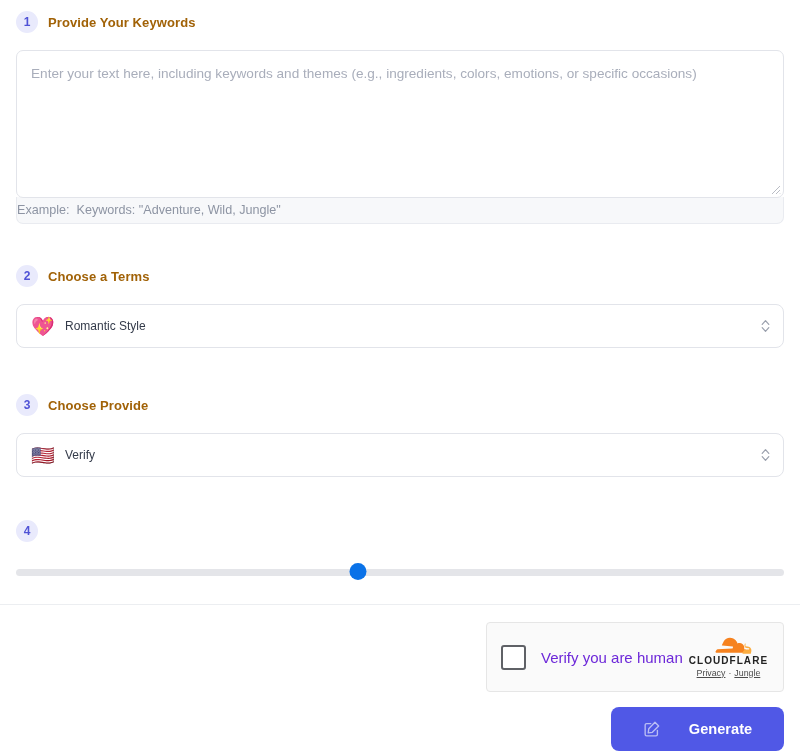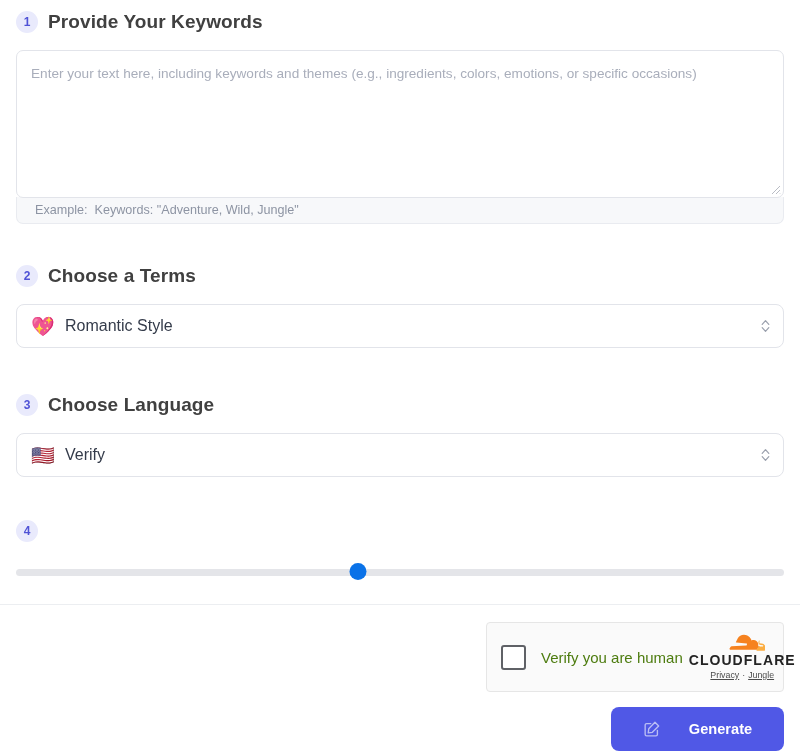--- a/index.html
+++ b/index.html
@@ -36,23 +36,23 @@
     background: #e9eafc;
     color: #4f52d6;
     font-size: 12px;
     font-weight: bold;
     display: flex;
     align-items: center;
     justify-content: center;
     line-height: 1;
   }
   .step-title {
-    font-size: 19px;
+    font-size: 13px;
     font-weight: bold;
-    color: #404040;
+    color: #a16207;
     letter-spacing: .1px;
   }
 
   
   .block-keywords { position: absolute; left: 0; top: 11px; width: 800px; }
   .textarea-wrap {
     margin: 17px 16px 0 16px;
     border: 1px solid #e2e4ea;
     border-radius: 7px;
     background: #fff;
@@ -84,21 +84,21 @@
   }
   .example-bar {
     margin: 0 16px;
     height: 27px;
     background: #f7f8fa;
     border: 1px solid #e9ebf0;
     border-top: 0;
     border-radius: 0 0 7px 7px;
     display: flex;
     align-items: center;
-    padding: 0 18px;
+    padding: 0 0;
     font-size: 12.6px;
     color: #8d94a3;
     gap: 7px;
     margin-top: -1px;
   }
   .example-label { color: #8d94a3; }
   .example-text  { color: #8d94a3; }
 
   
   .block-style    { position: absolute; left: 0; top: 265px; width: 800px; }
@@ -118,21 +118,21 @@
   }
   .select-emoji {
     font-size: 19px;
     width: 34px;
     flex: 0 0 34px;
     line-height: 1;
     display: flex;
     align-items: center;
   }
   .select-label {
-    font-size: 16px;
+    font-size: 12px;
     color: #343b4a;
     flex: 1 1 auto;
   }
   .select-chevrons {
     width: 12px;
     height: 18px;
     flex: 0 0 12px;
     display: flex;
     flex-direction: column;
     align-items: center;
@@ -190,34 +190,34 @@
     height: 25px;
     flex: 0 0 25px;
     border: 2px solid #5f6166;
     border-radius: 3px;
     background: #fff;
     cursor: pointer;
   }
   .ts-text {
     margin-left: 15px;
     font-size: 15px;
-    color: #4d7c0f;
+    color: #6d28d9;
     flex: 1 1 auto;
     white-space: nowrap;
   }
   .ts-brand {
     display: flex;
     flex-direction: column;
     align-items: center;
     flex: 0 0 auto;
     margin-left: 6px;
   }
   .ts-cloud { height: 17px; display: block; }
   .ts-word {
-    font-size: 14px;
+    font-size: 10px;
     font-weight: bold;
     letter-spacing: 1.05px;
     color: #232323;
     margin-top: 1px;
     font-family: "Liberation Sans", sans-serif;
   }
   .ts-links {
     font-size: 8.8px;
     color: #4c4c4c;
     margin-top: 2px;
@@ -288,21 +288,21 @@
           <path d="M1.2 6.4 L4.5 2.6 L7.8 6.4" stroke="#9aa0ad" stroke-width="1.2" fill="none" stroke-linecap="round" stroke-linejoin="round"></path>
           <path d="M1.2 9.6 L4.5 13.4 L7.8 9.6" stroke="#9aa0ad" stroke-width="1.2" fill="none" stroke-linecap="round" stroke-linejoin="round"></path>
         </svg>
       </span>
     </div>
   </div>
 
   <div class="block-language">
     <div class="step-header">
       <div class="step-badge">3</div>
-      <div class="step-title">Choose Language</div>
+      <div class="step-title">Choose Provide</div>
     </div>
 
     <div class="select-box">
       <span class="select-emoji">🇺🇸</span>
       <span class="select-label">Verify</span>
       <span class="select-chevrons">
         <svg width="9" height="16" viewBox="0 0 9 16">
           <path d="M1.2 6.4 L4.5 2.6 L7.8 6.4" stroke="#9aa0ad" stroke-width="1.2" fill="none" stroke-linecap="round" stroke-linejoin="round"></path>
           <path d="M1.2 9.6 L4.5 13.4 L7.8 9.6" stroke="#9aa0ad" stroke-width="1.2" fill="none" stroke-linecap="round" stroke-linejoin="round"></path>
         </svg>

